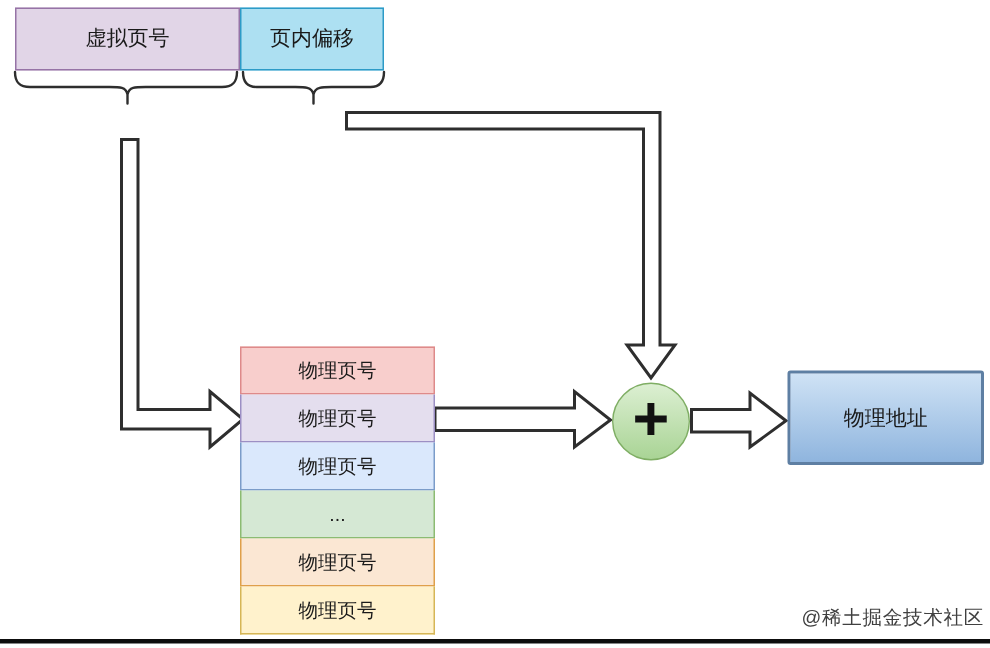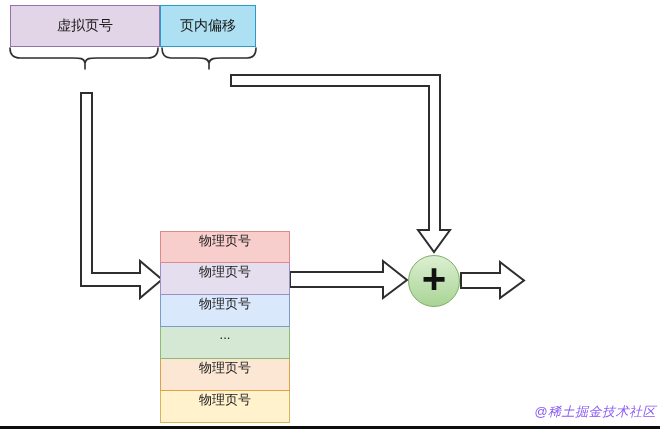--- a/index.html
+++ b/index.html
@@ -43,21 +43,21 @@
   .bits-20 { left: 41px; }
   .bits-12 { left: 164px; }
   
   .page-table {
     position: absolute;
     left: 160px; top: 231px; width: 130px;
   }
   .pt-row {
     box-sizing: border-box;
     width: 130px; height: 32px;
-    display: flex; justify-content: center;
+    display: flex; align-items: center; justify-content: center;
     font-size: 13px;
     color: #1a1a1a;
   }
   .pt-row-0 { background: #f8cecc; border: 1.5px solid #de8a8a; }
   .pt-row-1 { background: #e4deee; border: 1.5px solid #9c8fc4; border-top: none; }
   .pt-row-2 { background: #dae8fc; border: 1.5px solid #7b9cc9; border-top: none; }
   .pt-row-3 { background: #d5e8d4; border: 1.5px solid #8cbb72; border-top: none; }
   .pt-row-4 { background: #fbe7d3; border: 1.5px solid #dfa04a; border-top: none; }
   .pt-row-5 { background: #fff2cc; border: 1.5px solid #d6b656; border-top: none; }
   
@@ -96,23 +96,22 @@
     fill: none;
     stroke: #2e2e2e;
     stroke-width: 1.6;
     stroke-linecap: round;
   }
   
   .watermark {
     position: absolute;
     right: 4px; top: 403px;
     font-size: 13px;
-    color: #8b5cf6;
+    color: #404040;
     letter-spacing: 0.5px;
-    font-style: italic;
   }
   .bottom-bar {
     position: absolute;
     left: 0; top: 426px;
     width: 660px; height: 3px;
     background: #0d0d0d;
   }
 </style>
 </head>
 <body>
@@ -160,17 +159,20 @@
     </div>
     <div class="pt-row pt-row-5">
       <span>物理页号</span>
     </div>
   </div>
 
   <div class="adder">
     <span>+</span>
   </div>
 
+  <div class="box paddr-box">
+    <span>物理地址</span>
+  </div>
 
   <div class="watermark">@稀土掘金技术社区</div>
   <div class="bottom-bar"></div>
 
 </div>
 
 </body></html>

